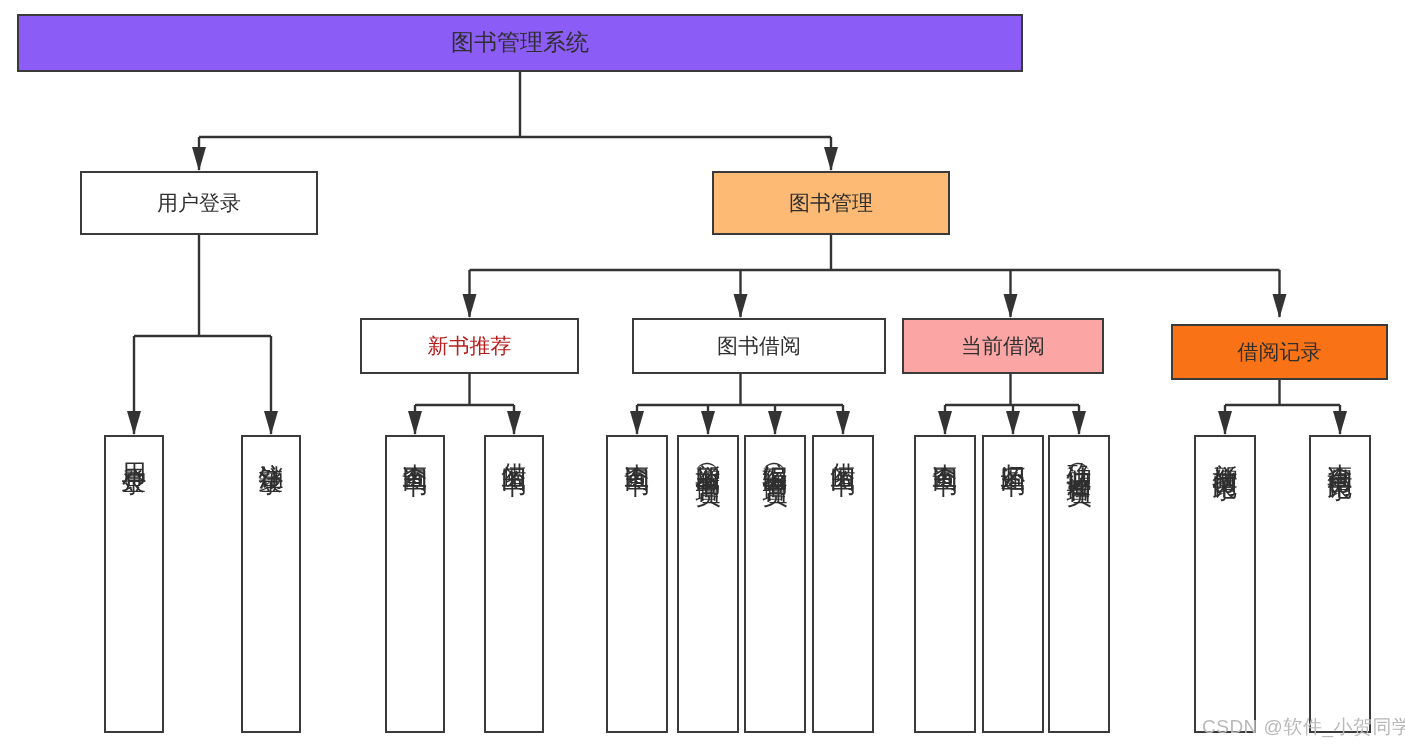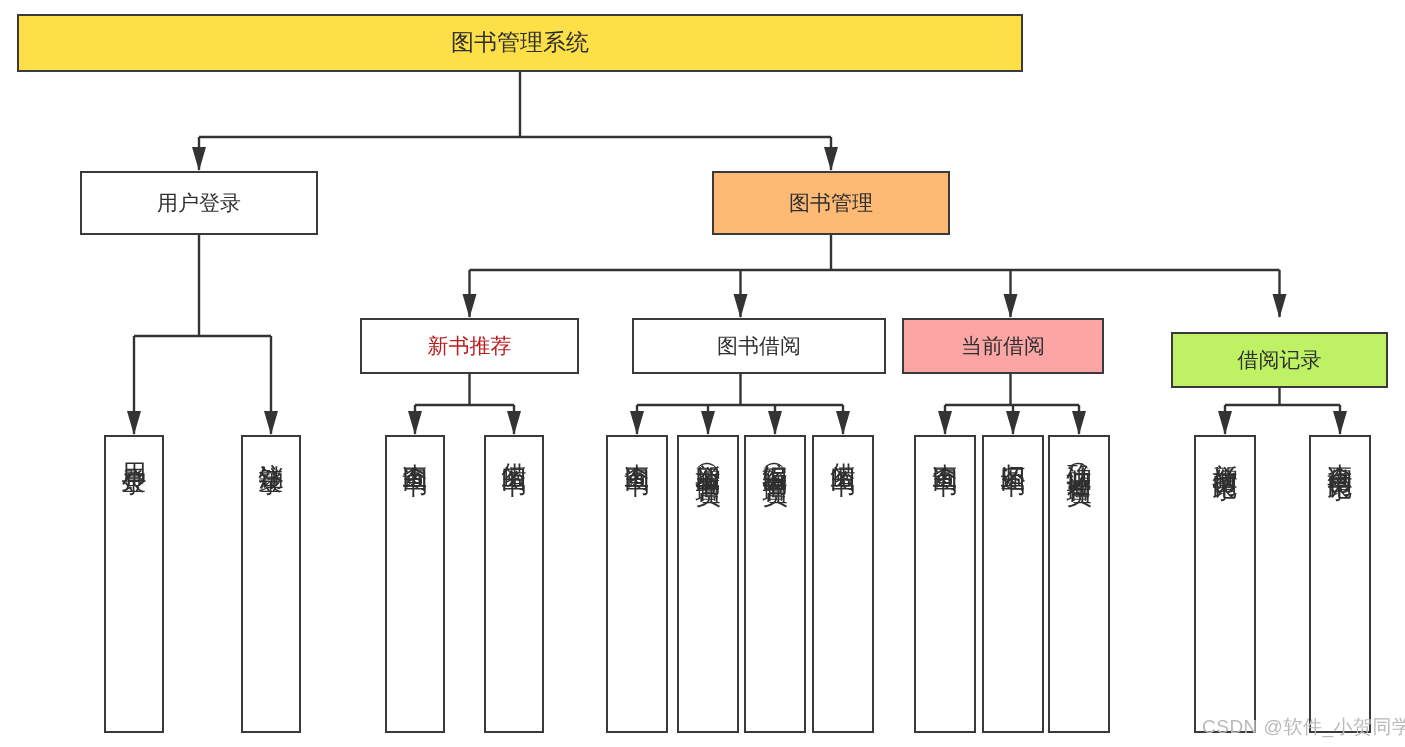--- a/index.html
+++ b/index.html
@@ -133,39 +133,39 @@
       <g>
         <line x1="1279.5" y1="374" x2="1279.5" y2="405" stroke="#333333" stroke-width="2.4"></line>
         <line x1="1225" y1="405" x2="1340" y2="405" stroke="#333333" stroke-width="2.4"></line>
         <line x1="1225" y1="405" x2="1225" y2="434" stroke="#333333" stroke-width="2.4"></line>
         <polygon points="1218,411 1232,411 1225,435" fill="#333333"></polygon>
         <line x1="1340" y1="405" x2="1340" y2="434" stroke="#333333" stroke-width="2.4"></line>
         <polygon points="1333,411 1347,411 1340,435" fill="#333333"></polygon>
       </g>
     </svg>
   <div id="nodes">
-      <div class="node horizontal root" style="left: 17px; top: 14px; width: 1006px; height: 58px; border-color: rgb(58, 58, 58); background: #fde047; color: rgb(47, 47, 47);">
+      <div class="node horizontal root" style="left: 17px; top: 14px; width: 1006px; height: 58px; border-color: rgb(58, 58, 58); background: #8b5cf6; color: rgb(47, 47, 47);">
         <span class="label">图书管理系统</span>
       </div>
       <div class="node horizontal" style="left: 80px; top: 171px; width: 238px; height: 64px; border-color: rgb(58, 58, 58); background: rgb(255, 255, 255); color: rgb(47, 47, 47);">
         <span class="label">用户登录</span>
       </div>
       <div class="node horizontal" style="left: 712px; top: 171px; width: 238px; height: 64px; border-color: rgb(58, 58, 58); background: #fdba74; color: rgb(47, 47, 47);">
         <span class="label">图书管理</span>
       </div>
       <div class="node horizontal" style="left: 360px; top: 318px; width: 219px; height: 56px; border-color: rgb(58, 58, 58); background: rgb(255, 255, 255); color: #b91c1c;">
         <span class="label">新书推荐</span>
       </div>
       <div class="node horizontal" style="left: 632px; top: 318px; width: 254px; height: 56px; border-color: rgb(58, 58, 58); background: rgb(255, 255, 255); color: rgb(47, 47, 47);">
         <span class="label">图书借阅</span>
       </div>
       <div class="node horizontal" style="left: 902px; top: 318px; width: 202px; height: 56px; border-color: rgb(58, 58, 58); background: #fca5a5; color: rgb(47, 47, 47);">
         <span class="label">当前借阅</span>
       </div>
-      <div class="node horizontal" style="left: 1171px; top: 332px; width: 217px; height: 56px; border-color: rgb(58, 58, 58); background: #bef264; color: rgb(47, 47, 47);">
+      <div class="node horizontal" style="left: 1171px; top: 324px; width: 217px; height: 56px; border-color: rgb(58, 58, 58); background: #f97316; color: rgb(47, 47, 47);">
         <span class="label">借阅记录</span>
       </div>
       <div class="node vertical" style="left: 104px; top: 435px; width: 60px; height: 298px; border-color: rgb(58, 58, 58); background: rgb(255, 255, 255); color: rgb(47, 47, 47);">
         <span class="label">用户登录</span>
       </div>
       <div class="node vertical" style="left: 241px; top: 435px; width: 60px; height: 298px; border-color: rgb(58, 58, 58); background: rgb(255, 255, 255); color: rgb(47, 47, 47);">
         <span class="label">注销登录</span>
       </div>
       <div class="node vertical" style="left: 385px; top: 435px; width: 60px; height: 298px; border-color: rgb(58, 58, 58); background: rgb(255, 255, 255); color: rgb(47, 47, 47);">
         <span class="label">查询图书</span>

